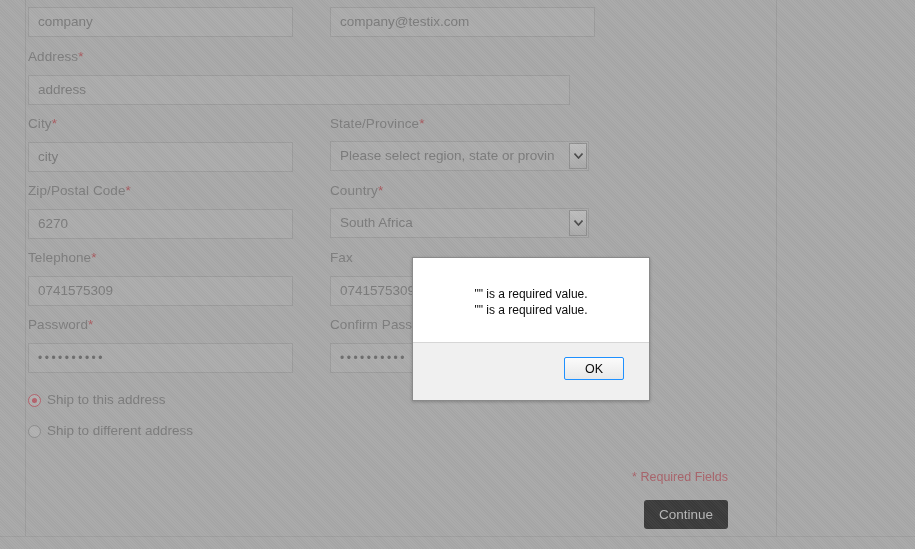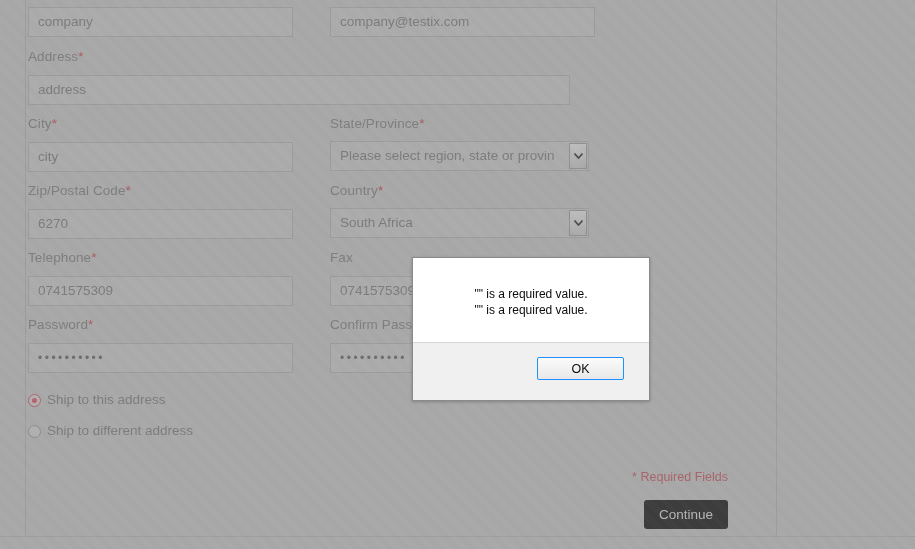--- a/index.html
+++ b/index.html
@@ -243,21 +243,21 @@
   .modal-footer {
     flex: 1;
     background: #f0f0f0;
     display: flex;
     align-items: center;
     justify-content: flex-end;
     padding-right: 25px;
   }
 
   .ok-btn {
-    width: 87px;
+    width: 60px;
     height: 23px;
     background: linear-gradient(#fbfbfb, #e8e8e8);
     border: 1px solid #1e90ff;
     border-radius: 2px;
     color: #0a0a0a;
     font-size: 12.5px;
     font-family: "Liberation Sans", sans-serif;
     cursor: pointer;
     outline: none;
     margin-top: -6px;

